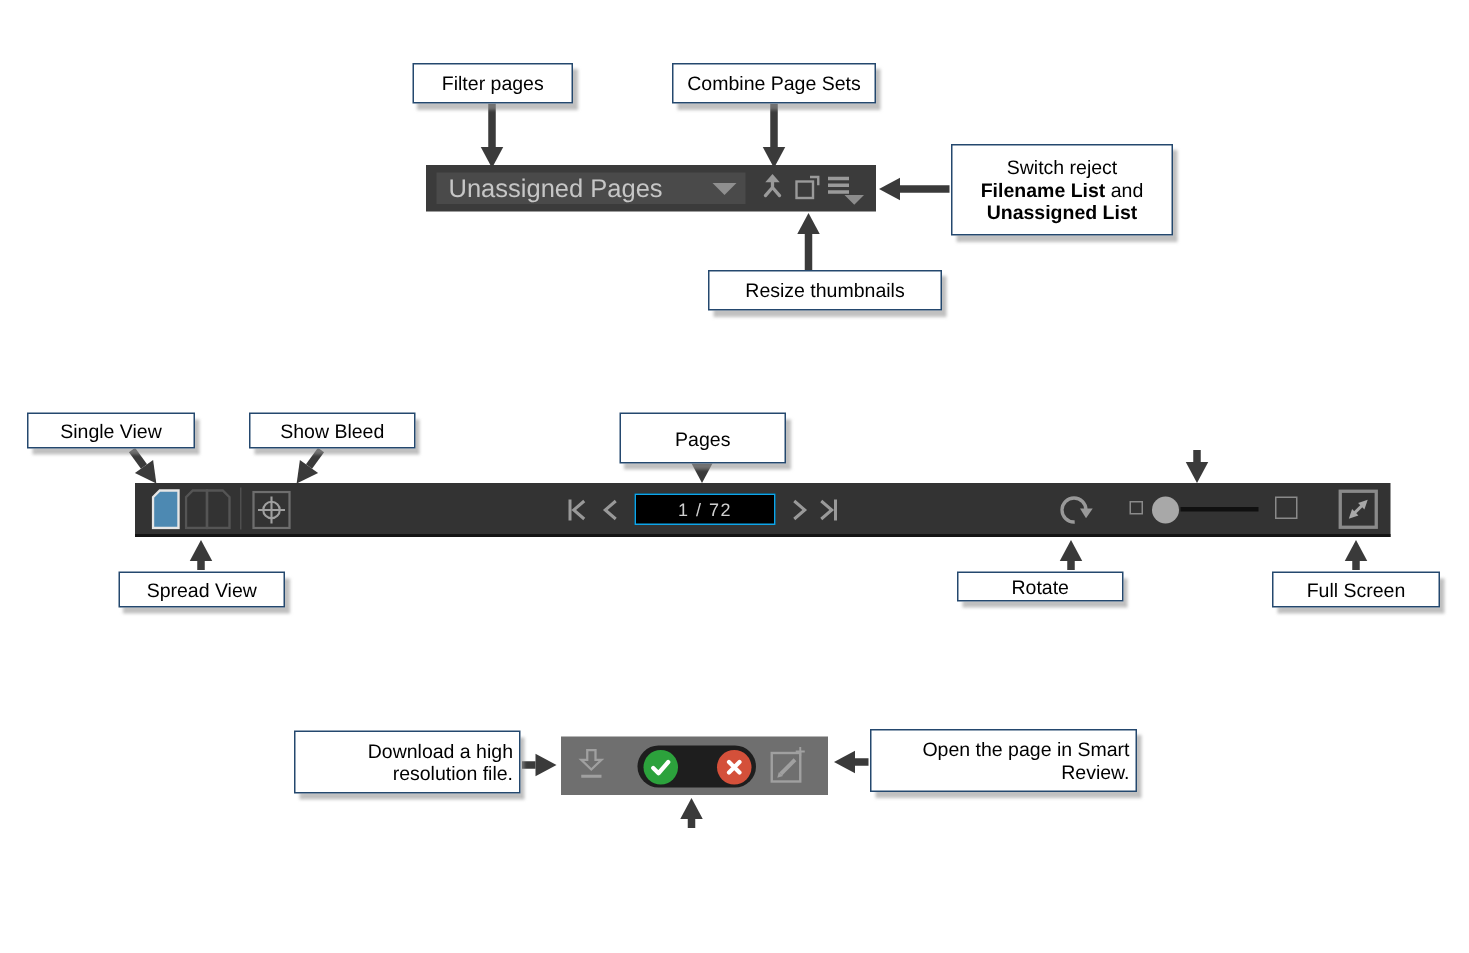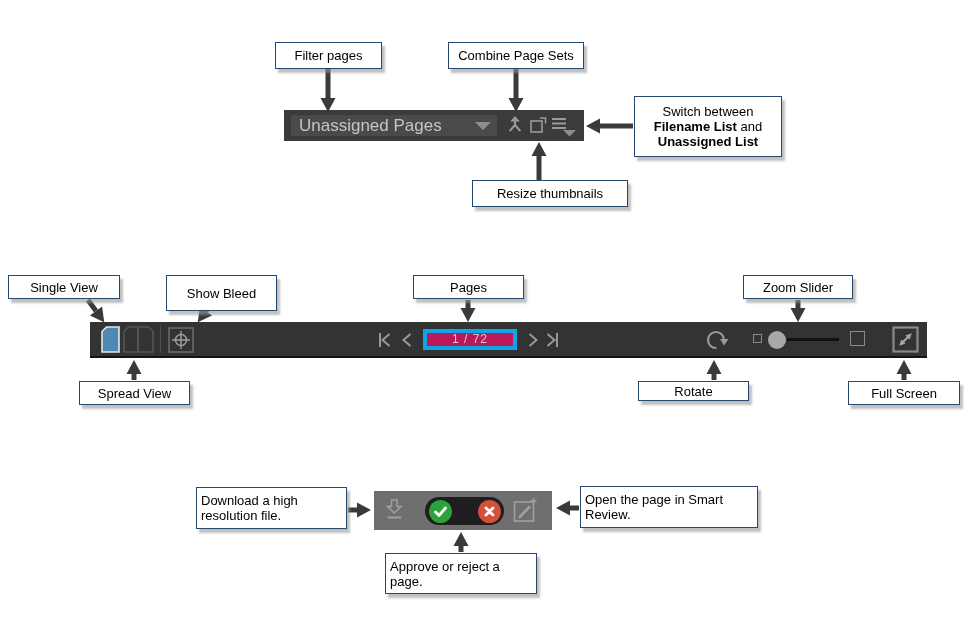--- a/index.html
+++ b/index.html
@@ -6,21 +6,21 @@
   .canvas{
     position:relative;width:979px;height:635px;background:#ffffff;
     font-family:"Liberation Sans",sans-serif;overflow:hidden;
   }
   
   .callout{
     position:absolute;box-sizing:border-box;background:#fff;
     border:1px solid #24486e;box-shadow:3px 4px 2px rgba(150,150,150,.6);
     font-size:13px;color:#000;line-height:15px;
     display:flex;flex-direction:column;align-items:center;justify-content:center;
-    text-align:left;z-index:6;padding:2px 4px;
+    text-align:right;z-index:6;padding:2px 4px;
   }
   
   .arrows{position:absolute;left:0;top:0;z-index:5;pointer-events:none;}
   
   .toolbar{position:absolute;z-index:1;}
   .tb-top{left:284px;top:110px;width:300px;height:31px;background:#3b3b3b;}
   .tb-mid{left:90px;top:322px;width:837px;height:34px;background:#333333;border-bottom:2px solid #141414;}
   .tb-bot{left:374px;top:491px;width:178px;height:39px;background:#6f6f6f;}
   .abs{position:absolute;}
   
@@ -29,23 +29,23 @@
     color:#c6c6c6;font-size:17px;line-height:21px;padding-left:8px;box-sizing:border-box;
   }
   .dd-caret{
     position:absolute;right:6px;top:7px;width:0;height:0;
     border-left:8px solid transparent;border-right:8px solid transparent;
     border-top:8px solid #8f8f8f;
   }
   
   .divider{position:absolute;left:70px;top:3px;width:1px;height:28px;background:#4f4f4f;}
   .page-field{
-    position:absolute;left:333px;top:7px;width:94px;height:21px;background:#be185d;
-    border:4px solid #0ea5e9;box-sizing:border-box;color:#cfcfcf;font-size:12px;
-    display:flex;align-items:flex-end;justify-content:center;letter-spacing:1px;
+    position:absolute;left:333px;top:7px;width:94px;height:21px;background:#000000;
+    border:1px solid #0ea5e9;box-sizing:border-box;color:#cfcfcf;font-size:12px;
+    display:flex;align-items:center;justify-content:center;letter-spacing:1px;
   }
   .sq{position:absolute;box-sizing:border-box;border:2px solid #8a8a8a;background:transparent;}
   .slider-handle{position:absolute;width:18px;height:18px;border-radius:50%;background:#a8a8a8;}
   .slider-track{position:absolute;background:#101010;}
   
   .pill{position:absolute;left:51px;top:6px;width:79px;height:28px;border-radius:14px;background:#1e1e1e;}
   .status-circle{position:absolute;top:2.5px;width:23px;height:23px;border-radius:50%;}
   .icon-btn{cursor:pointer;}
 </style>
 </head>
@@ -194,40 +194,38 @@
       <line x1="579" y1="508" x2="570" y2="508" marker-end="url(#ah)"></line>
       <line x1="461" y1="552" x2="461" y2="546" marker-end="url(#ah)"></line>
     </g>
   </svg>
 
   <div class="callout" style="left:275px;top:42px;width:107px;height:27px">Filter pages</div>
 
   <div class="callout" style="left:448px;top:42px;width:136px;height:27px">Combine Page Sets</div>
 
   <div class="callout" style="left:634px;top:96px;width:148px;height:61px">
-    <div><span>Switch between</span></div>
+    <div><span>Switch reject</span></div>
     <div><b>Filename List</b><span> and</span></div>
     <div><b>Unassigned List</b></div>
   </div>
 
   <div class="callout" style="left:472px;top:180px;width:156px;height:27px">Resize thumbnails</div>
 
-  <div class="callout" style="left:8px;top:275px;width:112px;height:24px">Single View</div>
-
-  <div class="callout" style="left:166px;top:275px;width:111px;height:36px">Show Bleed</div>
+  <div class="callout" style="left:18px;top:275px;width:112px;height:24px">Single View</div>
+
+  <div class="callout" style="left:166px;top:275px;width:111px;height:24px">Show Bleed</div>
 
   <div class="callout" style="left:79px;top:381px;width:111px;height:24px">Spread View</div>
 
-  <div class="callout" style="left:413px;top:275px;width:111px;height:24px">Pages</div>
-
-  <div class="callout" style="left:743px;top:275px;width:110px;height:24px">Zoom Slider</div>
+  <div class="callout" style="left:413px;top:275px;width:111px;height:34px">Pages</div>
+
 
   <div class="callout" style="left:638px;top:381px;width:111px;height:20px">Rotate</div>
 
   <div class="callout" style="left:848px;top:381px;width:112px;height:24px">Full Screen</div>
 
   <div class="callout" style="left:196px;top:487px;width:151px;height:42px">Download a high resolution file.</div>
 
   <div class="callout" style="left:580px;top:486px;width:178px;height:42px">Open the page in Smart Review.</div>
 
-  <div class="callout" style="left:385px;top:553px;width:152px;height:41px">Approve or reject a page.</div>
 
 </div>
 
 </body></html>

